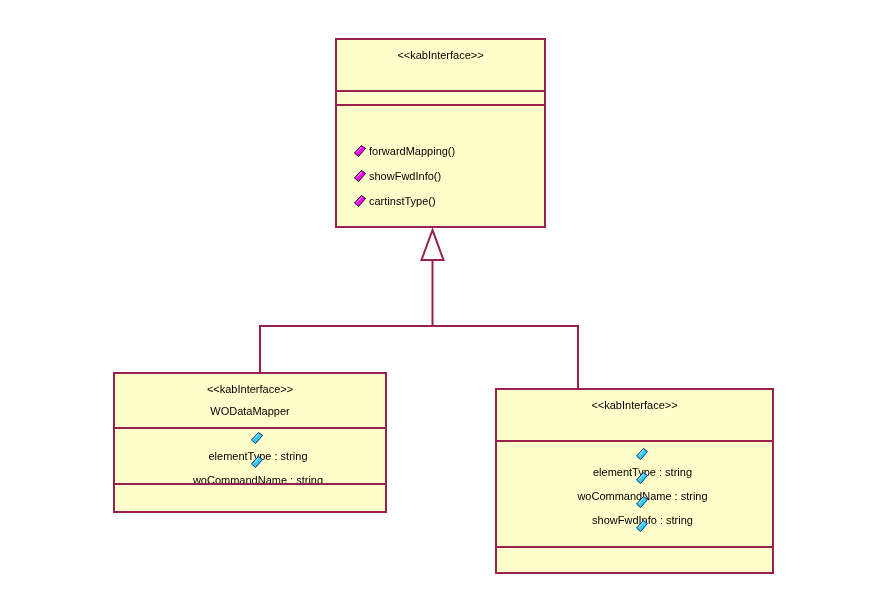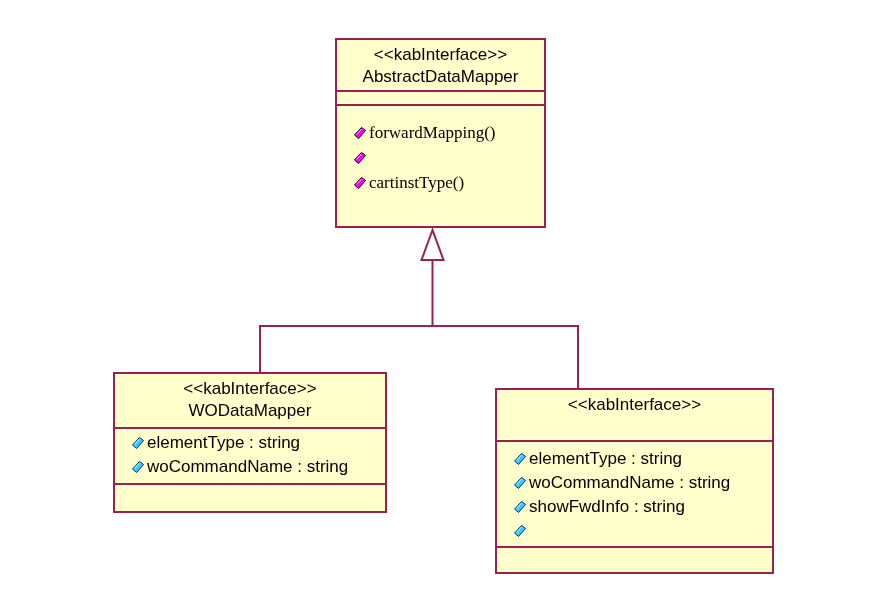--- a/index.html
+++ b/index.html
@@ -26,21 +26,21 @@
     left: 0; top: 0;
     width: 873px; height: 605px;
     pointer-events: none;
   }
   .uml-class {
     position: absolute;
     background: var(--fill);
     border: 2px solid var(--line);
     display: flex;
     flex-direction: column;
-    font-size: 17px;
+    font-size: 11px;
     line-height: 22px;
     justify-content: center;
   }
   .pos-abstract { left: 335px; top: 38px;  width: 211px; height: 190px; }
   .pos-wo       { left: 113px; top: 372px; width: 274px; height: 141px; }
   .pos-cwo      { left: 495px; top: 388px; width: 279px; height: 186px; }
 
   .title {
     text-align: center;
     padding-top: 4px;
@@ -50,69 +50,69 @@
   .pos-abstract .title { height: 52px; }
   .pos-wo       .title { height: 55px; }
   .pos-cwo      .title { height: 52px; }
 
   .compartment { flex: 0 0 auto; }
   .empty-attrs {
     height: 14px;
     border-bottom: 2px solid var(--line);
   }
   .members { overflow: hidden; }
-  .pos-abstract .members { flex: 1 1 auto; padding-top: 14px; font-family: Liberation Serif, serif; }
+  .pos-abstract .members { flex: 1 1 auto; padding-top: 32px; }
   .pos-wo  .members-attrs { height: 56px;  padding-top: 2px; border-bottom: 2px solid var(--line); }
   .pos-cwo .members-attrs { height: 106px; padding-top: 5px; border-bottom: 2px solid var(--line); }
   .empty-methods { flex: 1 1 auto; }
 
   .member-row {
     display: flex;
     align-items: center;
     padding-left: 16px;
     white-space: nowrap;
   }
   .pos-abstract .member-row { height: 25px; }
-  .pos-wo .member-row, .pos-cwo .member-row { height: 24px; }
+  .pos-wo .member-row, .pos-cwo .member-row { height: 24px; flex-direction: column; }
   .icon {
     flex: 0 0 auto;
     margin-right: 2px;
     display: block;
   }
 </style>
 </head>
 <body>
 
 <div class="canvas">
 
   <svg class="connectors" viewBox="0 0 873 605" xmlns="http://www.w3.org/2000/svg">
     <polyline points="260,372 260,326 578,326 578,388" fill="none" stroke-width="2" stroke="#992152"></polyline>
     <line x1="432.5" y1="260" x2="432.5" y2="326" stroke-width="2" stroke="#992152"></line>
     <polygon points="432.5,230 421.5,260 443.5,260" stroke-width="2" stroke="#992152" fill="#ffffff"></polygon>
   </svg>
 
   <div class="uml-class pos-abstract">
     <div class="title">
       <div>&lt;&lt;kabInterface&gt;&gt;</div>
-      <div>AbstractDataMapper</div>
     </div>
     <div class="compartment empty-attrs"></div>
     <div class="compartment members">
       <div class="member-row">
         <svg class="icon" width="14" height="14" viewBox="0 0 14 14">
           <polygon points="1.5,9 8.5,1.5 12.5,4.5 5.5,12.5" stroke-width="1" fill="#ff00ff" stroke="#000000"></polygon>
           <line x1="3.5" y1="8.5" x2="8.5" y2="3" stroke-width="1" stroke="#ffb3ff"></line>
         </svg>
         <span>forwardMapping()</span>
       </div>
       <div class="member-row">
         <svg class="icon" width="14" height="14" viewBox="0 0 14 14">
           <polygon points="1.5,9 8.5,1.5 12.5,4.5 5.5,12.5" stroke-width="1" fill="#ff00ff" stroke="#000000"></polygon>
           <line x1="3.5" y1="8.5" x2="8.5" y2="3" stroke-width="1" stroke="#ffb3ff"></line>
         </svg>
+        <span>showFwdInfo()</span>
       </div>
       <div class="member-row">
         <svg class="icon" width="14" height="14" viewBox="0 0 14 14">
           <polygon points="1.5,9 8.5,1.5 12.5,4.5 5.5,12.5" stroke-width="1" fill="#ff00ff" stroke="#000000"></polygon>
           <line x1="3.5" y1="8.5" x2="8.5" y2="3" stroke-width="1" stroke="#ffb3ff"></line>
         </svg>
         <span>cartinstType()</span>
       </div>
     </div>
   </div>

